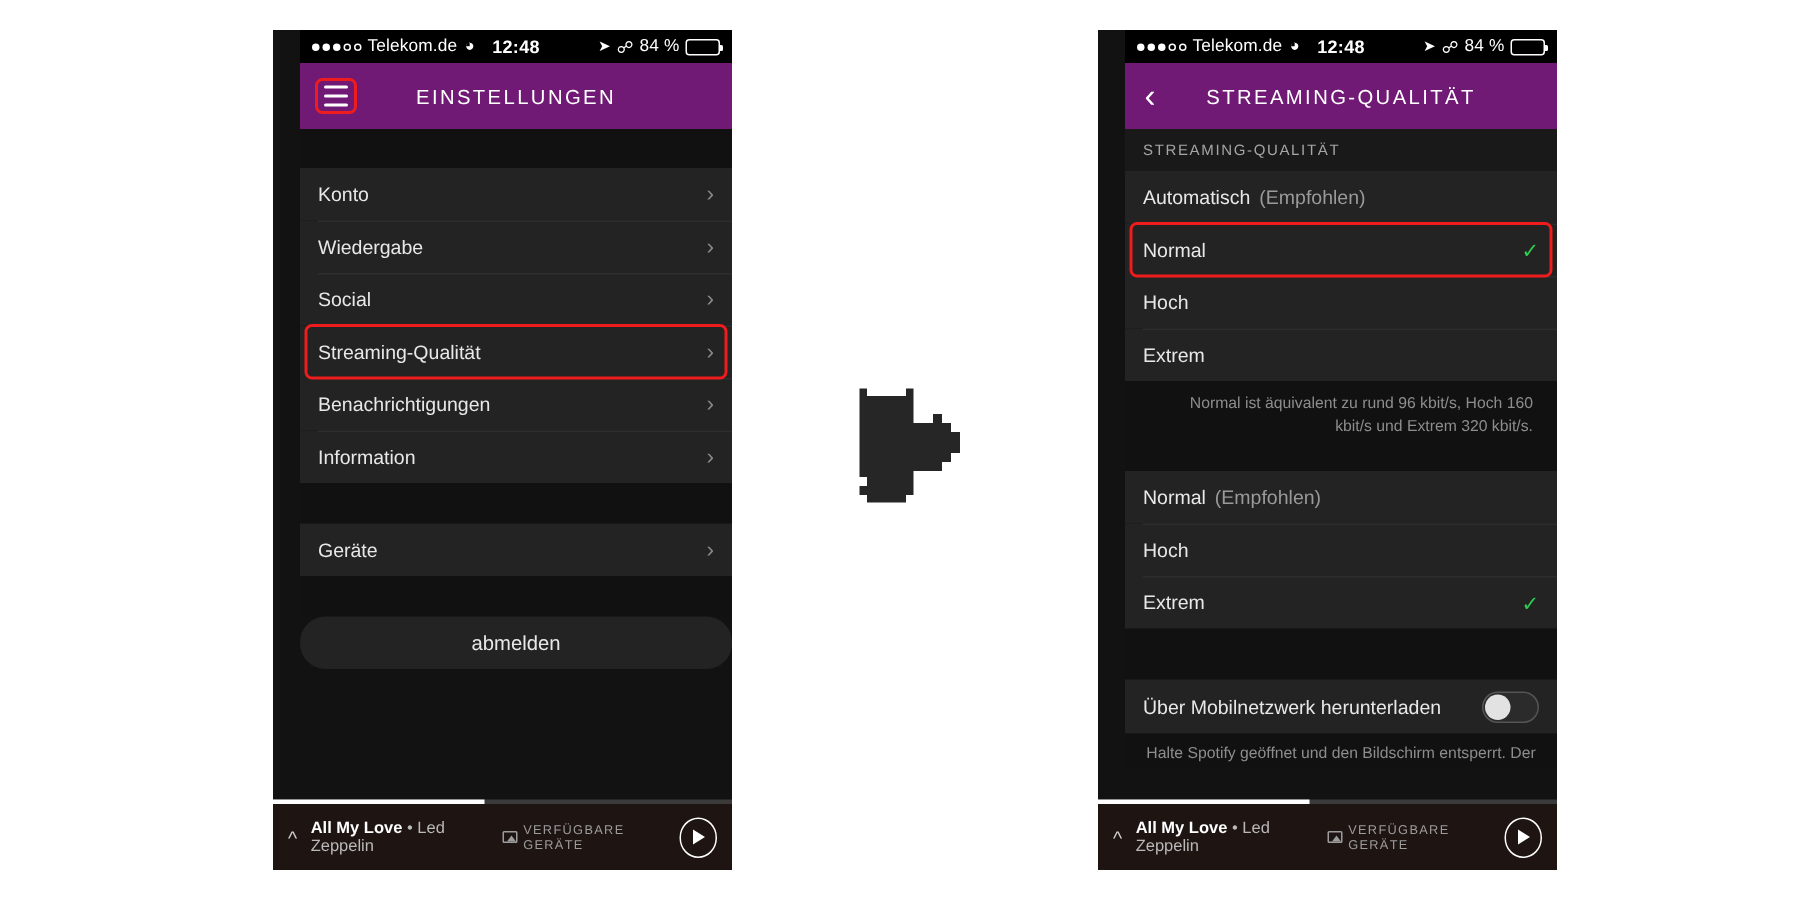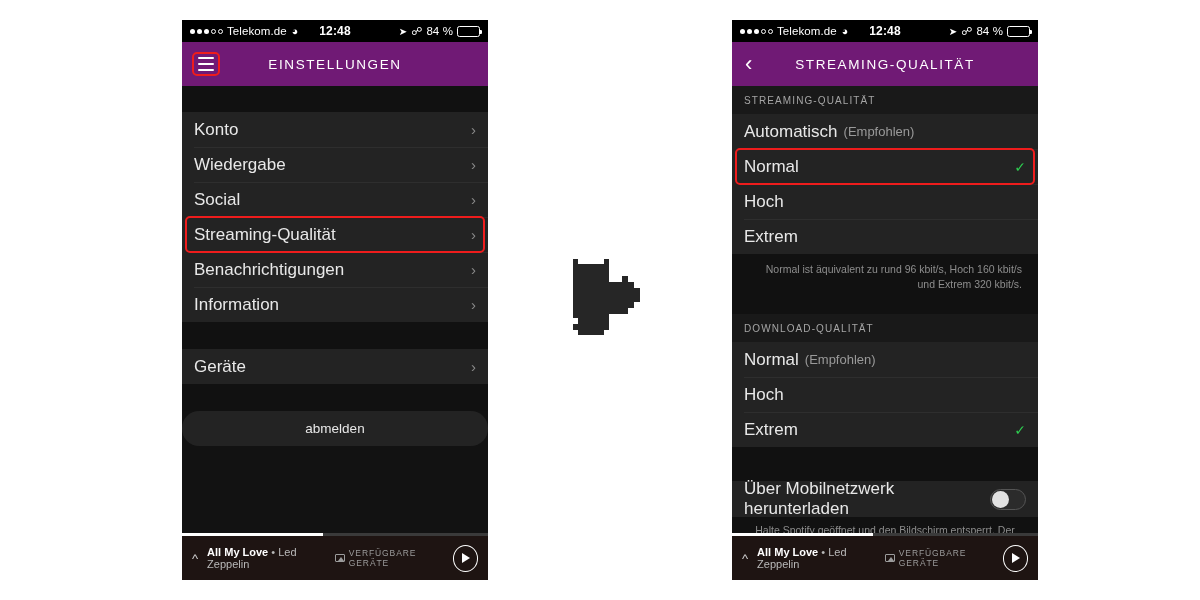--- a/index.html
+++ b/index.html
@@ -12,20 +12,21 @@
   .canvas { position: relative; width: 1200px; height: 600px; background: #fff; }
 
   
   .phone {
     position: absolute;
     top: 20px;
     width: 306px;
     height: 560px;
     background: #121212;
     overflow: hidden;
+    padding-left: 18px;
   }
   #phone-left  { left: 182px; }
   #phone-right { left: 732px; }
 
   
   .statusbar {
     height: 22px;
     background: #000;
     display: flex;
     align-items: center;
@@ -89,21 +90,21 @@
     background: #232323;
     height: 35px;
     display: flex; align-items: center;
     padding: 0 12px;
     position: relative;
   }
   .row + .row::before {
     content: ""; position: absolute; left: 12px; right: 0; top: 0;
     height: 1px; background: #2e2e2e;
   }
-  .row-label { color: #e8e8e8; font-size: 17px; }
+  .row-label { color: #e8e8e8; font-size: 13px; }
   .row-sub { color: #9a9a9a; font-size: 13px; margin-left: 6px; }
   .chev { margin-left: auto; color: #8a8a8a; font-size: 15px; font-weight: 300; }
   .check { margin-left: auto; color: #2ecc50; font-size: 14px; }
   .row.centered { justify-content: center; border-radius: 17px; }
   .row.centered .row-label { font-size: 13.5px; }
 
   .highlight-box {
     position: absolute; border: 2px solid #ee1c1c; border-radius: 5px;
     pointer-events: none; z-index: 4;
   }
@@ -333,21 +334,20 @@
       <div class="row">
         <span class="row-label">Extrem</span>
       </div>
       <div class="highlight-box" style="left:3px; right:3px; top:34px; height:37px;"></div>
     </div>
 
     <div class="footer-note">Normal ist äquivalent zu rund 96 kbit/s, Hoch 160 kbit/s und Extrem 320 kbit/s.</div>
 
     <div class="gap" style="height:20px"></div>
 
-    <div class="section-head">DOWNLOAD-QUALITÄT</div>
 
     <div>
       <div class="row">
         <span class="row-label">Normal</span>
         <span class="row-sub">(Empfohlen)</span>
       </div>
       <div class="row">
         <span class="row-label">Hoch</span>
       </div>
       <div class="row">

